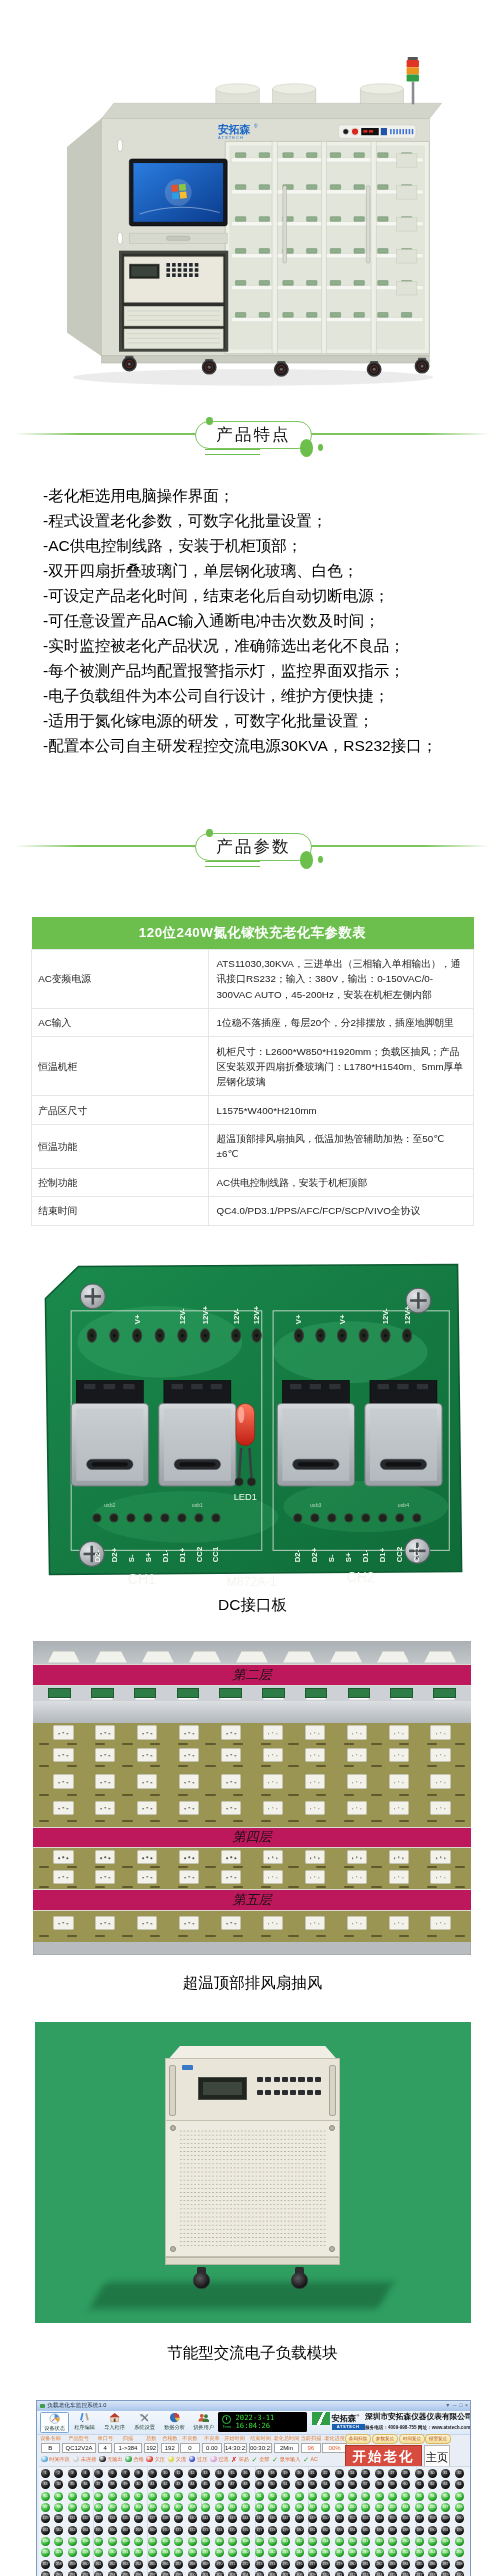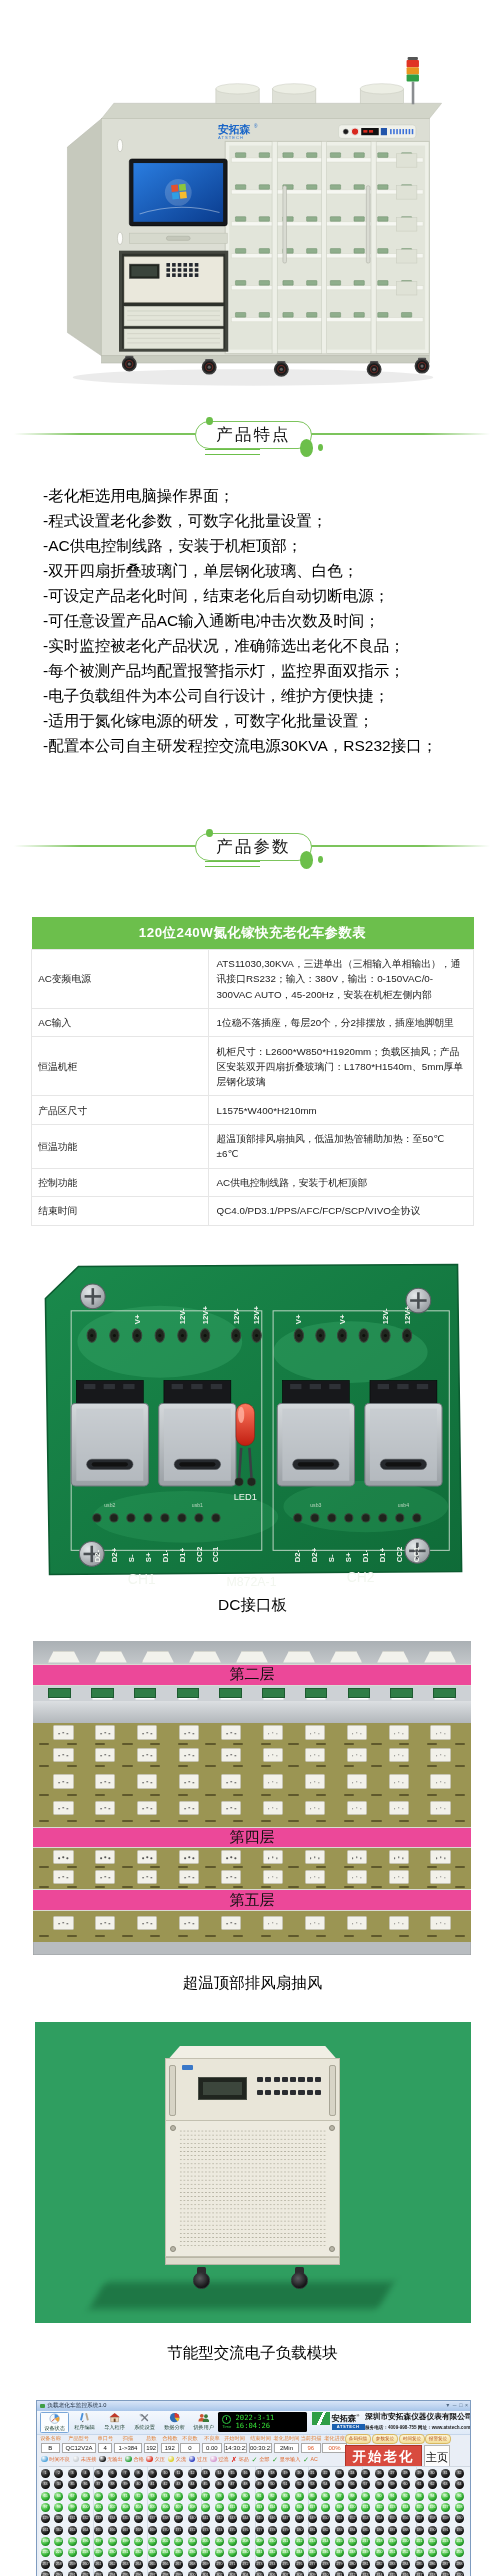--- a/index.html
+++ b/index.html
@@ -23,21 +23,21 @@
   .params-table{position:absolute;left:31px;top:917px;width:443px;border-collapse:collapse;}
   .params-table th{height:30px;background:#6cbf4c;color:#fff;font-size:13.4px;font-weight:bold;text-align:center;letter-spacing:0.5px;}
   .params-table td{border:0.5px solid #e6e6e6;font-size:9.8px;color:#222;line-height:1.55;padding:6.2px 7.2px;background:#fff;vertical-align:middle;}
   .params-table td.lbl{width:163px;padding-left:6.2px;}
   
   #shelf-photo{position:absolute;left:33px;top:1641px;width:438px;height:314px;overflow:hidden;
     box-shadow:inset 0 0 0 0.5px #9a9da0;background:#b8bcc0;}
   .shelf-graytop{background:linear-gradient(#aab0b4,#c3c7ca);display:flex;align-items:flex-end;justify-content:space-around;padding:0 7.2px 1.5px 7.2px;box-sizing:border-box;}
   .wedge{width:30px;height:10.3px;background:#f2f2ec;border:0.5px solid #cfd0c6;border-bottom:none;
     clip-path:polygon(18% 0,82% 0,100% 100%,0 100%);}
-  .shelf-band{background:#ec4899;display:flex;align-items:center;justify-content:center;font-size:15px;color:#111;border-top:0.5px solid #d9d9d2;border-bottom:0.5px solid #d9d9d2;}
+  .shelf-band{background:#be185d;display:flex;align-items:center;justify-content:center;font-size:13px;color:#111;border-top:0.5px solid #d9d9d2;border-bottom:0.5px solid #d9d9d2;font-style:italic;}
   .shelf-pcbstrip{background:#cdd1d5;display:flex;align-items:center;justify-content:space-around;padding:0 5.2px;box-sizing:border-box;}
   .pcb-card{width:20.6px;height:8.2px;background:#2f7d46;border:0.5px solid #1d5a30;box-shadow:0 3.1px 0 -1.5px #fff;}
   .shelf-wall{background:linear-gradient(#dcdfe2,#b2b7bb);}
   .shelf-board{background:#9b9553;display:flex;flex-direction:column;justify-content:space-evenly;}
   .sock-row{display:flex;justify-content:space-around;padding:0 9.3px;}
   .socket{width:18.5px;height:12.4px;background:#f2f1ea;border:0.5px solid #c6c4b2;border-radius:1.5px;position:relative;}
   .socket::after{content:"";position:absolute;left:50%;top:50%;width:1.5px;height:1.5px;background:#555;border-radius:50%;
     transform:translate(-50%,-50%);box-shadow:-4.1px 1px 0 #555,4.1px 1px 0 #555;}
   .slot-row{display:flex;justify-content:space-between;padding:0 6.2px;}
   .slot{width:10.3px;height:2.1px;background:rgba(45,40,12,.55);border-radius:1px;}

